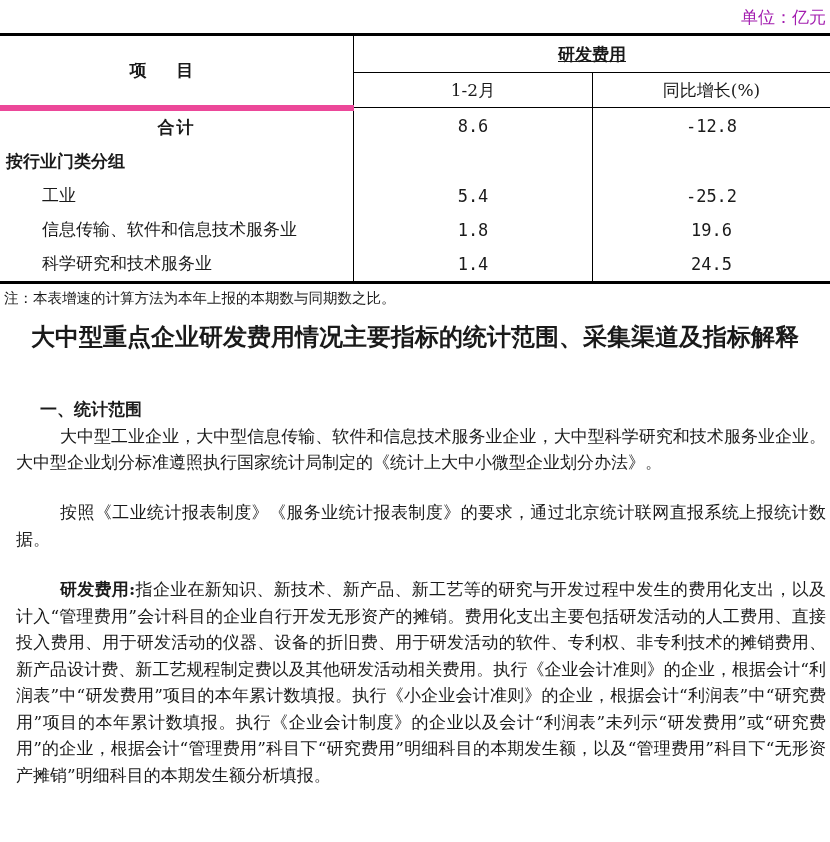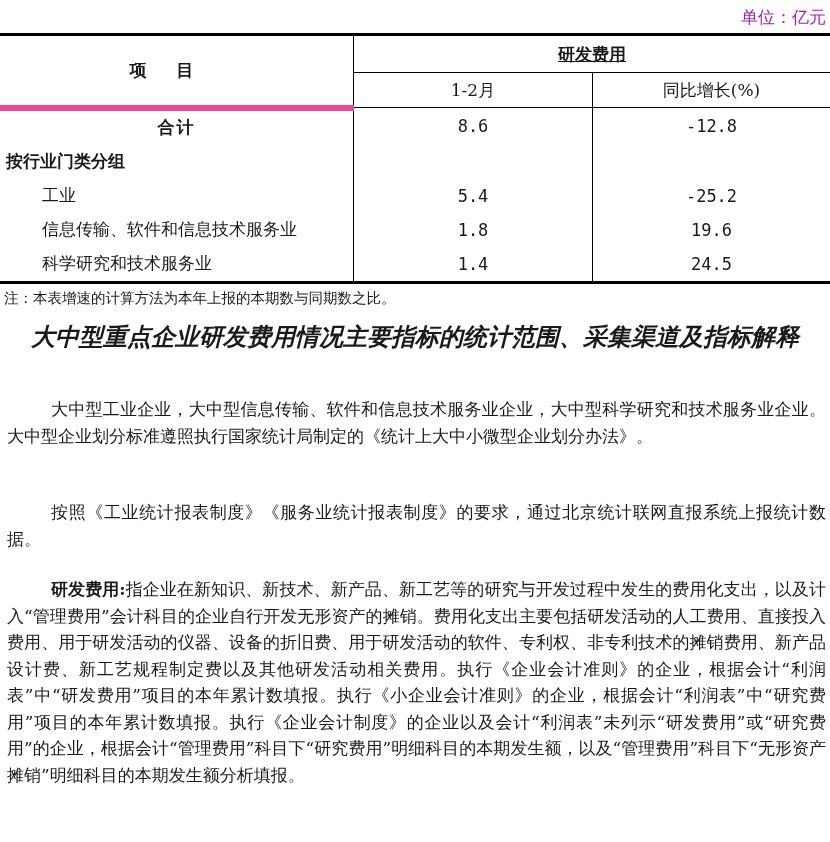--- a/index.html
+++ b/index.html
@@ -33,27 +33,27 @@
   .lbl-group { text-align: left; font-weight: bold; padding-left: 6px !important; }
   .lbl-sub { text-align: left; padding-left: 42px !important; }
   .num { font-family: "DejaVu Sans Mono", "Liberation Mono", monospace; font-size: 17px; }
 
   .note {
     position: absolute; left: 4px; top: 289px; font-size: 14.5px;
     font-family: "DejaVu Sans", "Liberation Sans", sans-serif;
   }
   .title {
     position: absolute; left: 0; top: 320px; width: 830px;
-    text-align: center; font-size: 24px; font-weight: bold; line-height: 34px; font-style: italic;
+    text-align: center; font-size: 24px; font-weight: bold; line-height: 34px;
   }
   .section {
     position: absolute; left: 0; width: 830px; font-size: 17px; line-height: 26.5px;
   }
   .sec-head { font-weight: bold; padding-left: 40px; }
-  .para { text-indent: 44px; text-align: justify; padding-right: 4px; padding-left: 7px; }
+  .para { text-indent: 44px; text-align: justify; padding-right: 4px; padding-left: 16px; }
   .para b { font-weight: bold; }
 </style>
 </head>
 <body>
 
 <div class="unit">单位：亿元</div>
 
 <table class="data">
   <tbody>
       <tr>
@@ -90,20 +90,21 @@
     <td class="c-v2 num">24.5</td>
   </tr>
 </tbody>
   </table>
 
 <div class="note">注：本表增速的计算方法为本年上报的本期数与同期数之比。</div>
 
 <div class="title">大中型重点企业研发费用情况主要指标的统计范围、采集渠道及指标解释</div>
 
 <div class="section" style="top:396px;">
+  <div class="sec-head">一、统计范围</div>
   <div class="para">大中型工业企业，大中型信息传输、软件和信息技术服务业企业，大中型科学研究和技术服务业企业。大中型企业划分标准遵照执行国家统计局制定的《统计上大中小微型企业划分办法》。</div>
 </div>
 
 <div class="section" style="top:499px;">
   <div class="para">按照《工业统计报表制度》《服务业统计报表制度》的要求，通过北京统计联网直报系统上报统计数据。</div>
 </div>
 
 <div class="section" style="top:576px;">
   <div class="para"><b>研发费用:</b><span>指企业在新知识、新技术、新产品、新工艺等的研究与开发过程中发生的费用化支出，以及计入“管理费用”会计科目的企业自行开发无形资产的摊销。费用化支出主要包括研发活动的人工费用、直接投入费用、用于研发活动的仪器、设备的折旧费、用于研发活动的软件、专利权、非专利技术的摊销费用、新产品设计费、新工艺规程制定费以及其他研发活动相关费用。执行《企业会计准则》的企业，根据会计“利润表”中“研发费用”项目的本年累计数填报。执行《小企业会计准则》的企业，根据会计“利润表”中“研究费用”项目的本年累计数填报。执行《企业会计制度》的企业以及会计“利润表”未列示“研发费用”或“研究费用”的企业，根据会计“管理费用”科目下“研究费用”明细科目的本期发生额，以及“管理费用”科目下“无形资产摊销”明细科目的本期发生额分析填报。</span></div>
 </div>

